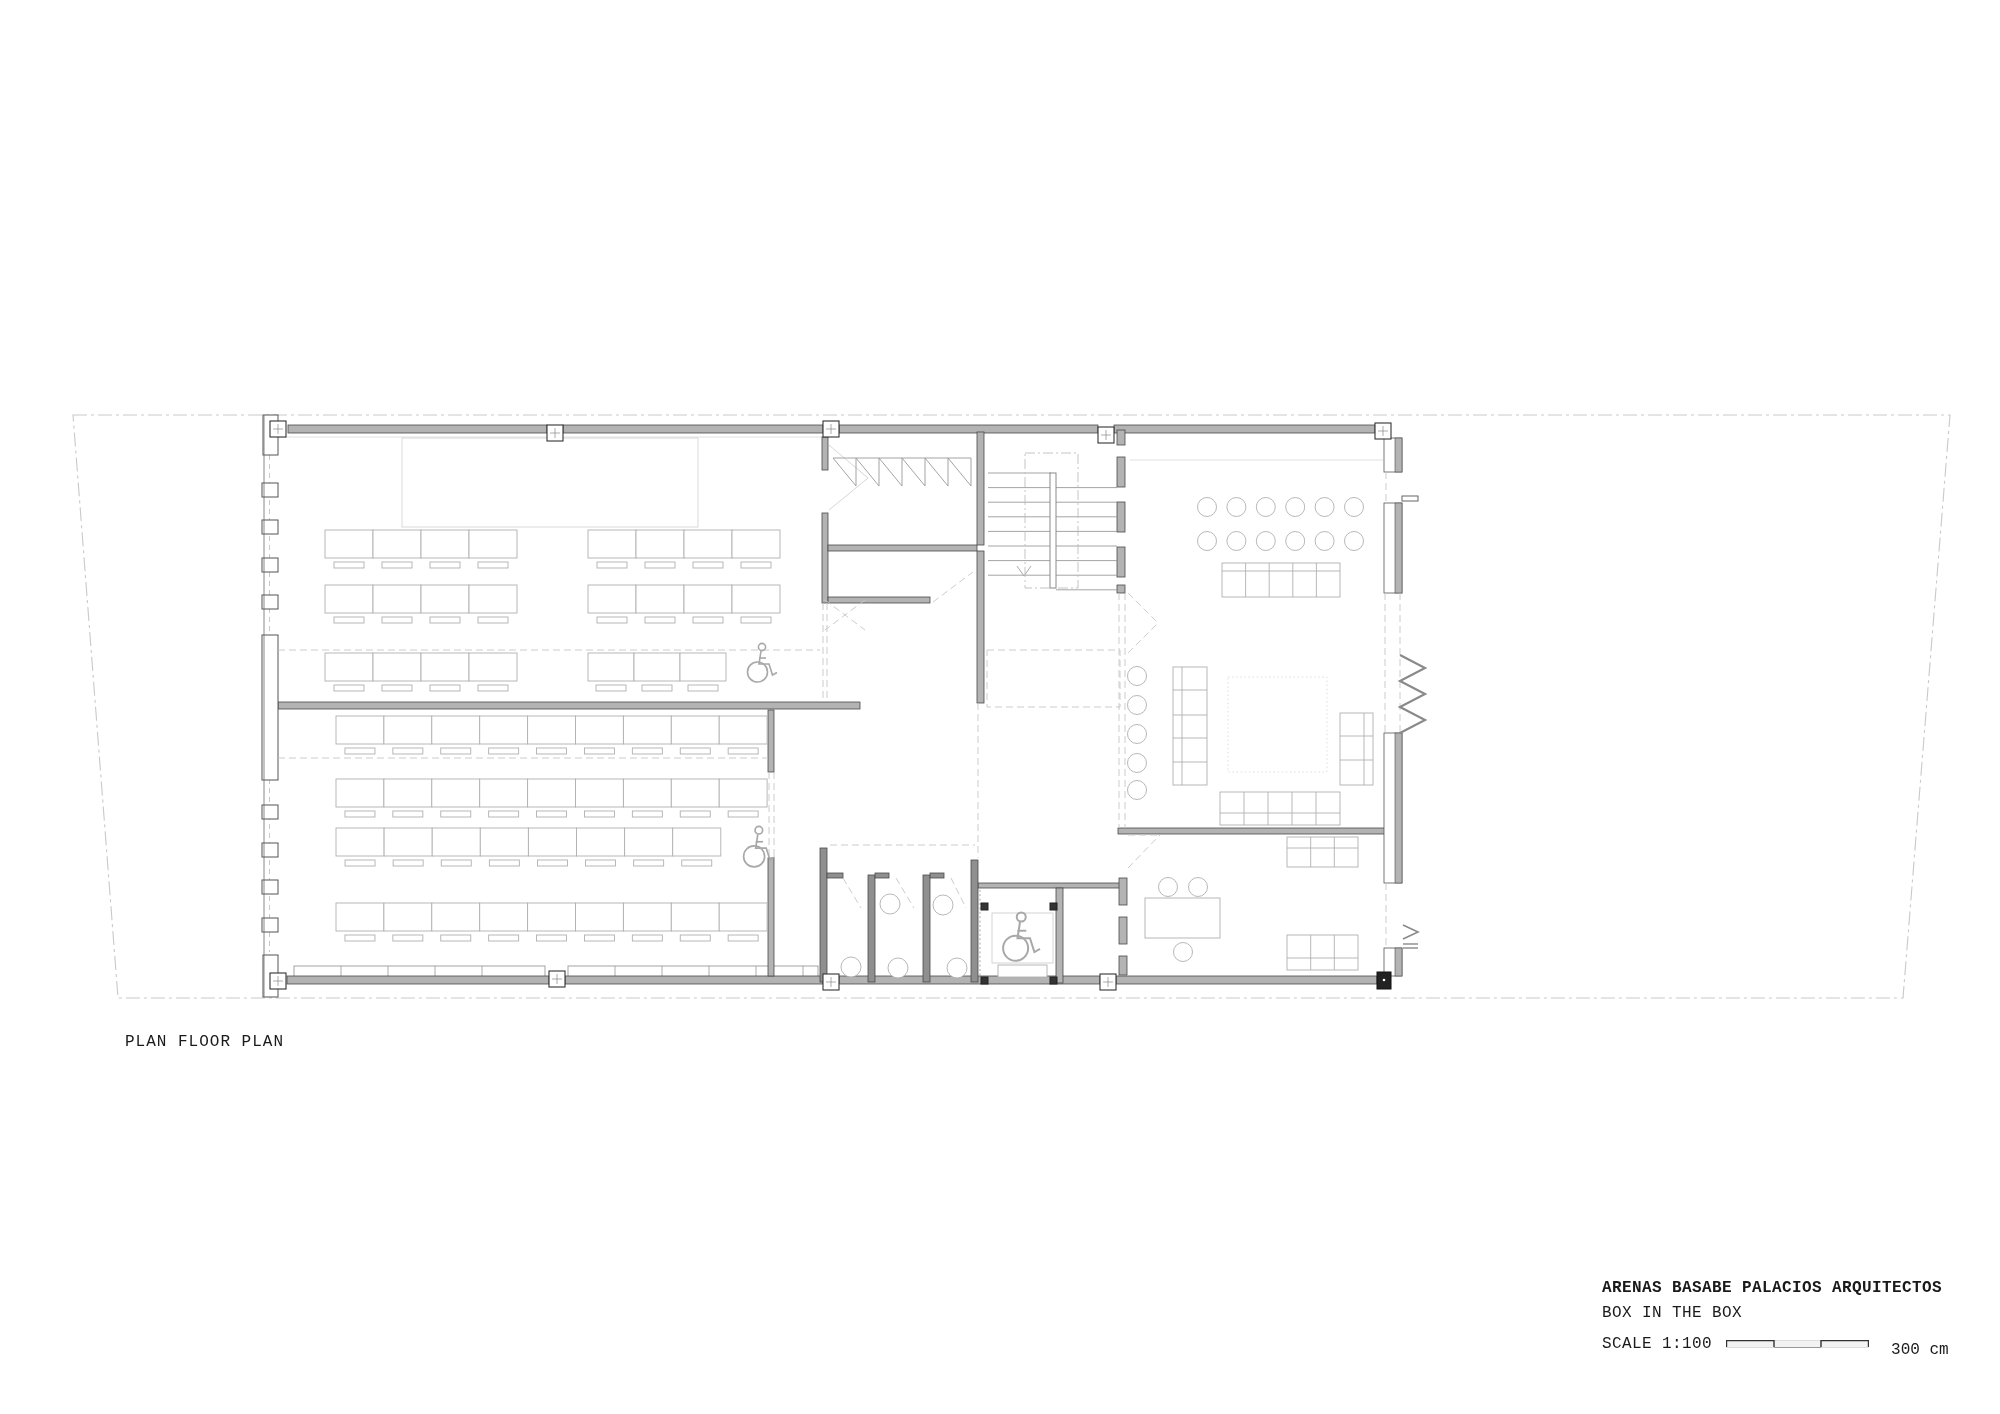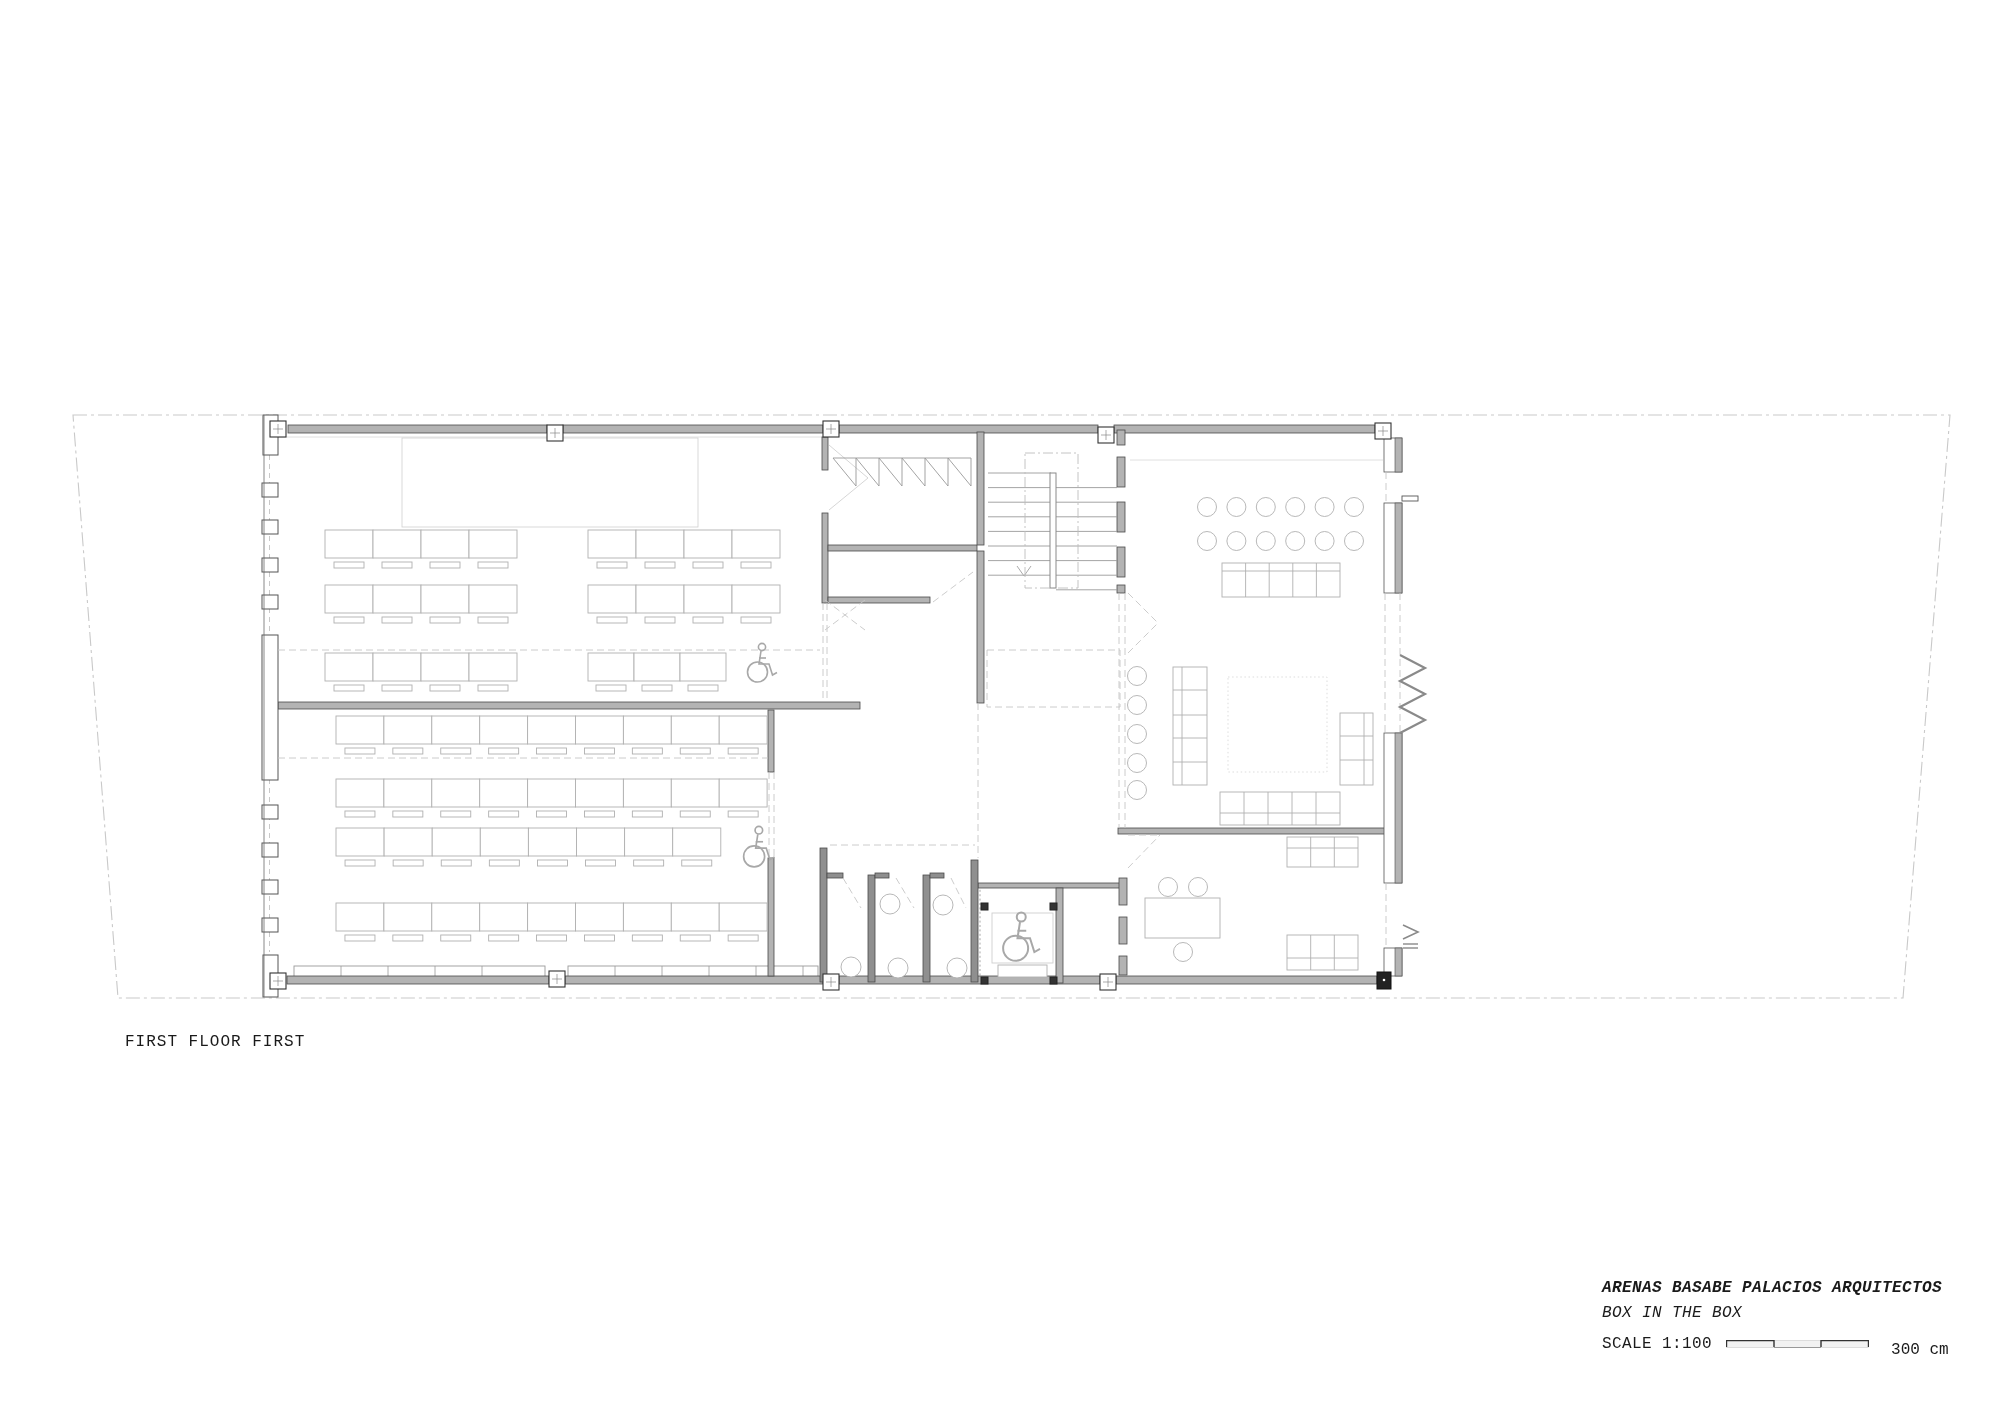--- a/index.html
+++ b/index.html
@@ -1,21 +1,21 @@
 <!DOCTYPE html>
 <html style="--ink: #1a1a1a;"><head>
 <meta charset="utf-8">
 <style>
   html,body{margin:0;padding:0;background:#ffffff;}
   .page{position:relative;width:2000px;height:1414px;background:#fff;overflow:hidden;
         font-family:"Liberation Mono","DejaVu Sans Mono",monospace;color:var(--ink,#1a1a1a);}
   .plan-svg{position:absolute;left:0;top:0;width:2000px;height:1414px;}
   .plan-label{position:absolute;left:125px;top:1033px;font-size:16px;letter-spacing:1px;white-space:pre;}
   .title-block{position:absolute;left:1602px;top:1279px;width:360px;}
-  .tb-line{font-size:16px;letter-spacing:0.4px;height:25px;white-space:pre;font-style:italic;}
+  .tb-line{font-size:16px;letter-spacing:0.4px;height:25px;white-space:pre;}
   .tb-firm{font-weight:bold;}
   .tb-scale-row{display:flex;align-items:center;gap:0;}
   .tb-scale-label{font-size:16px;letter-spacing:0.4px;white-space:pre;}
   .scale-bar{margin-left:14px;margin-top:2px;}
   .tb-cm{font-size:16px;margin-left:22px;margin-top:12px;white-space:pre;}
 </style>
 </head>
 <body>
 
 <div class="page">
@@ -389,21 +389,21 @@
         <polyline points="1400,655 1425,668 1400,681 1425,694 1400,707 1425,720 1400,733" fill="none" stroke="#8a8a8a" stroke-width="2.2"></polyline>
         <polyline points="1403,925 1418,932 1403,939" fill="none" stroke="#8a8a8a" stroke-width="1.6"></polyline>
         <line x1="1403" y1="944" x2="1418" y2="944" stroke="#8a8a8a" stroke-width="1.4"></line>
         <line x1="1403" y1="948" x2="1418" y2="948" stroke="#8a8a8a" stroke-width="1.4"></line>
         <use href="#wc-glyph" transform="translate(745,643)" stroke="#a8a8a8" stroke-width="1.6"></use>
         <use href="#wc-glyph" transform="translate(741,826) scale(1.05)" stroke="#a8a8a8" stroke-width="1.6"></use>
         <use href="#wc-glyph" transform="translate(1000,912) scale(1.25)" stroke="#a8a8a8" stroke-width="1.6"></use>
       </g>
   </svg>
 
-  <div class="plan-label">FIRST FLOOR FIRST</div>
+  <div class="plan-label">PLAN FLOOR PLAN</div>
 
   <div class="title-block">
     <div class="tb-line tb-firm">ARENAS BASABE PALACIOS ARQUITECTOS</div>
     <div class="tb-line">BOX IN THE BOX</div>
     <div class="tb-scale-row">
       <span class="tb-scale-label">SCALE 1:100</span>
       <svg class="scale-bar" width="143" height="10">
         <rect x="0.5" y="0.5" width="142" height="7" fill="#f2f2f2" stroke="#cccccc" stroke-width="0.6"></rect>
         <path d="M0.5,7 L0.5,0.5 L48,0.5 L48,7" fill="none" stroke="#333" stroke-width="1.4"></path>
         <path d="M48,7.5 L95,7.5" fill="none" stroke="#999" stroke-width="1"></path>

